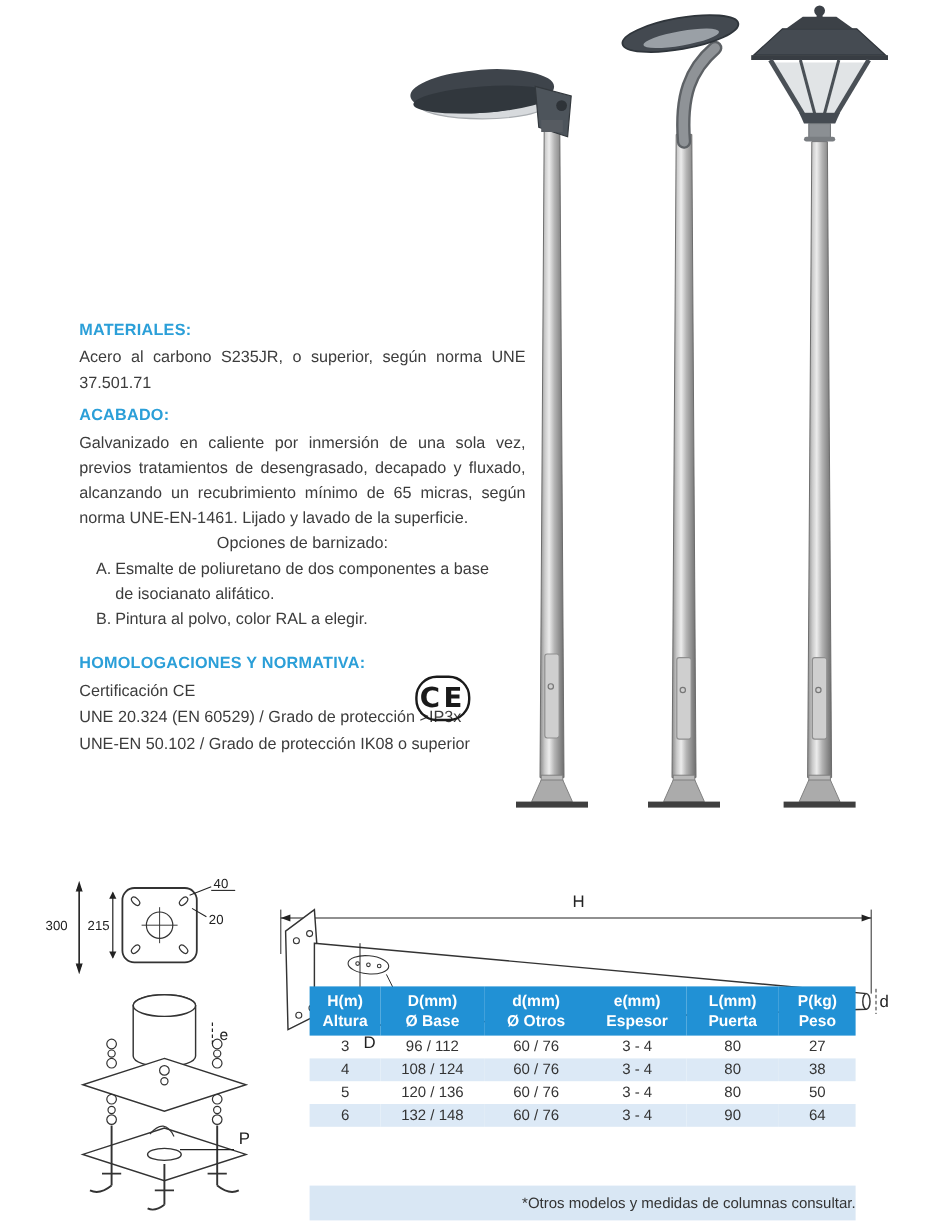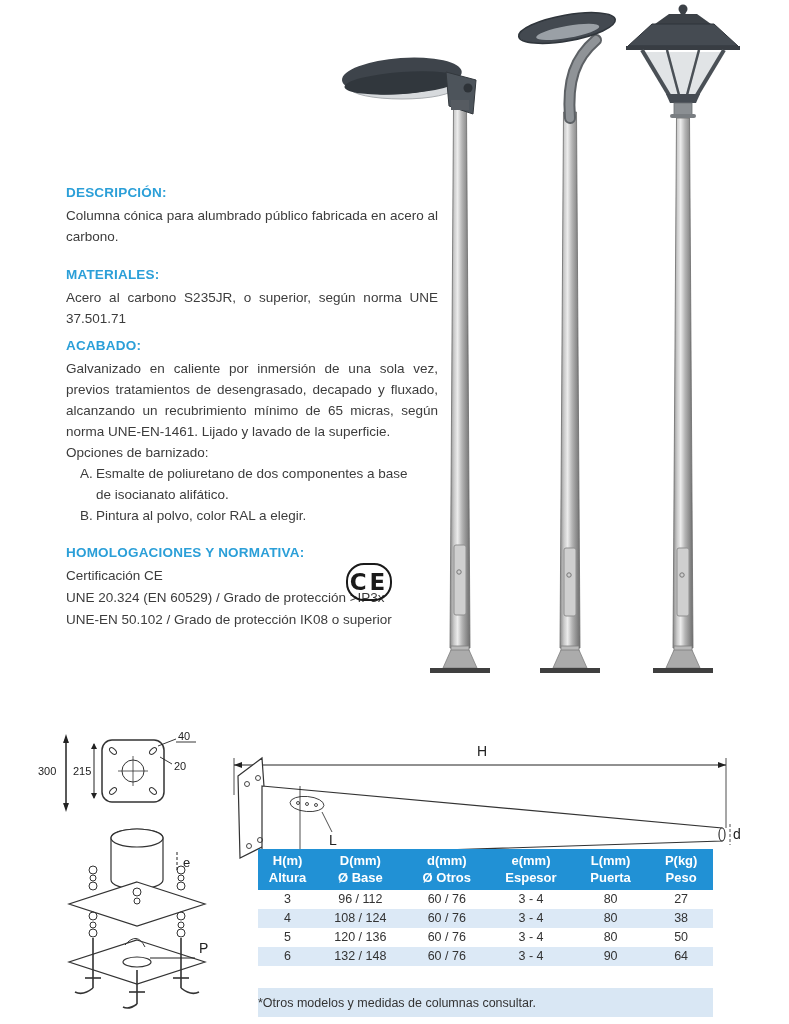--- a/index.html
+++ b/index.html
@@ -5,52 +5,52 @@
   * { margin:0; padding:0; box-sizing:border-box; }
   html,body { background:#ffffff; }
   body { font-family:"Liberation Sans", sans-serif; }
   .page {
     position:relative; width:789px; height:1024px; background:#fff;
     overflow:hidden; color:#3c3c3c;
   }
   .section { position:absolute; left:66px; width:372px; }
   .section h3 { font-size:13.5px; font-weight:bold; color:#2b9fd8; margin-bottom:5px; letter-spacing:.2px; }
   .section p { font-size:13.5px; line-height:21px; text-align:justify; color:#3c3c3c; }
-  .section .plain { text-align:left; }
+  .section .plain { text-align:center; }
   .opt-list { margin-top:0; }
   .opt-item { display:flex; font-size:13.5px; line-height:21px; }
   .opt-marker { width:30px; padding-left:14px; flex:none; }
   .opt-text { flex:1; padding-right:18px; }
   .norm-line { font-size:13.5px; line-height:22px; white-space:nowrap; }
   .ce-box {
     position:absolute; left:346px; top:563px; width:46px; height:38px;
     border:2.5px solid #1a1a1a; border-radius:18px;
     display:flex; align-items:center; justify-content:center;
     font-size:23px; font-weight:bold; color:#1a1a1a; letter-spacing:3px;
     font-family:"DejaVu Sans", sans-serif;
   }
   svg { position:absolute; overflow:visible; }
   svg text { font-family:"Liberation Sans", sans-serif; fill:#222; }
   table.spec {
-    position:absolute; left:258px; top:849px; width:455px;
+    position:absolute; left:258px; top:822px; width:455px;
     border-collapse:collapse; table-layout:fixed;
   }
   table.spec th {
     background:#2191d5; color:#fff; font-size:13px; font-weight:bold;
     padding:3px 0 4px 0; line-height:17px; text-align:center;
   }
   table.spec th span { display:block; }
   table.spec td {
     font-size:12.5px; color:#333; text-align:center; padding:2px 0;
     height:19px; line-height:15px;
   }
   table.spec tr.alt td { background:#dce9f6; }
   .note-box {
     position:absolute; left:258px; top:988px; width:455px; height:29px;
-    background:#d9e7f4; display:flex; align-items:center; justify-content:flex-start;
+    background:#d9e7f4; display:flex; align-items:center; justify-content:flex-end;
     font-size:12.5px; color:#333;
   }
 </style>
 </head>
 <body>
 
 <div class="page">
 
   <svg style="left:330px; top:0; width:459px; height:690px;" viewBox="0 0 459 690">
     <defs>
@@ -112,24 +112,20 @@
       <rect x="344" y="103" width="18" height="13" fill="#8b8f93" stroke="#6a6e72" stroke-width="0.8"></rect>
       <rect x="340" y="114" width="26" height="4" rx="2" fill="#797d81"></rect>
       <rect x="347" y="548" width="12" height="68" rx="2" fill="#cfcfcf" stroke="#8f8f8f" stroke-width="1"></rect>
       <circle cx="352" cy="575" r="2.2" fill="none" stroke="#777" stroke-width="1"></circle>
       <rect x="344" y="646" width="18" height="14" fill="#b9b9b9" stroke="#7e7e7e" stroke-width="0.8"></rect>
       <polygon points="336,668 344,650 362,650 370,668" fill="#ababab" stroke="#7e7e7e" stroke-width="0.8"></polygon>
       <rect x="323" y="668" width="60" height="5" fill="#3f3f3f"></rect>
     </g>
   </svg>
 
-  <div class="section" style="top:185px;">
-    <h3>DESCRIPCIÓN:</h3>
-    <p>Columna cónica para alumbrado público fabricada en acero al carbono.</p>
-  </div>
 
   <div class="section" style="top:267px;">
     <h3>MATERIALES:</h3>
     <p>Acero al carbono S235JR, o superior, según norma UNE 37.501.71</p>
   </div>
 
   <div class="section" style="top:338px;">
     <h3>ACABADO:</h3>
     <p>Galvanizado en caliente por inmersión de una sola vez, previos tratamientos de desengrasado, decapado y fluxado, alcanzando un recubrimiento mínimo de 65 micras, según norma UNE-EN-1461. Lijado y lavado de la superficie.</p>
     <p class="plain">Opciones de barnizado:</p>

